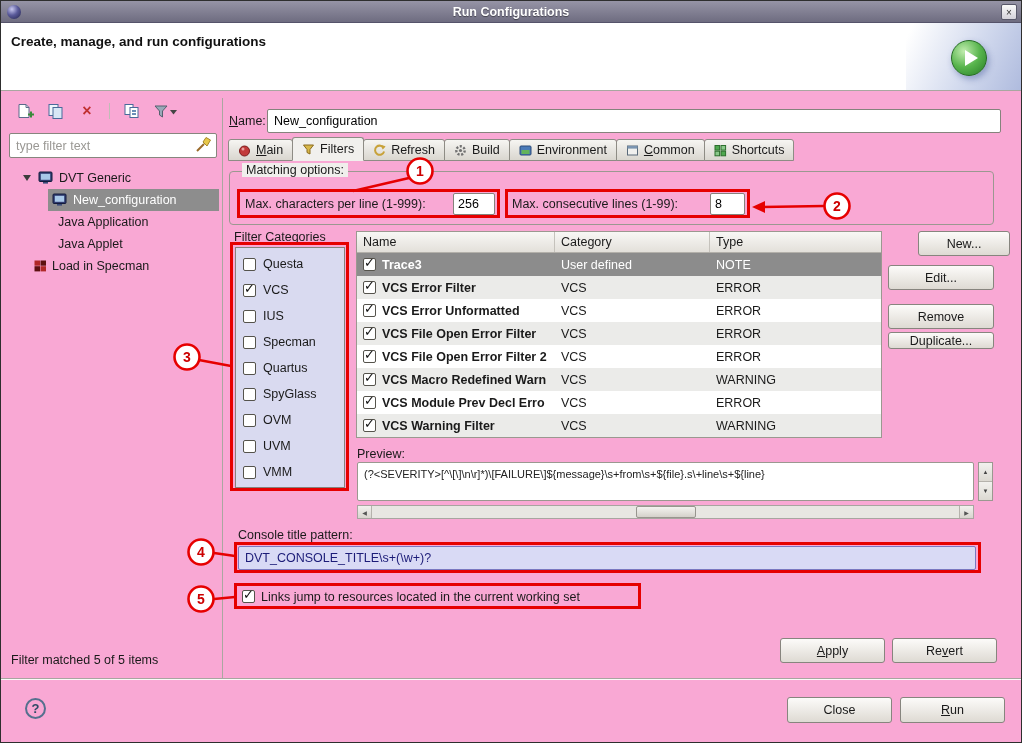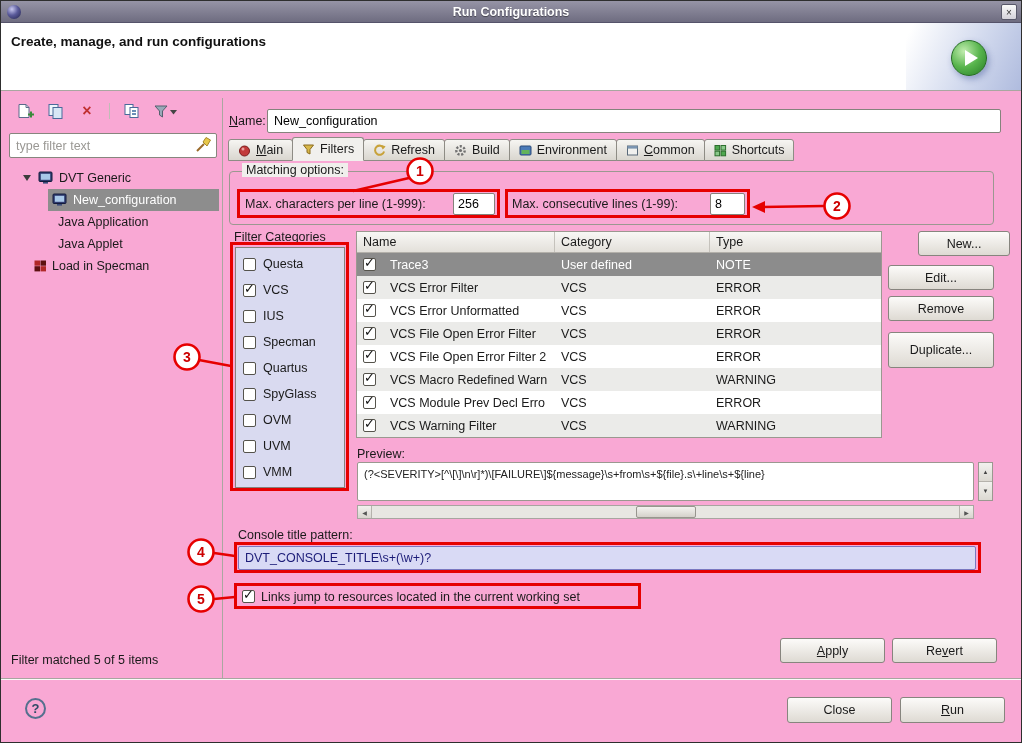--- a/index.html
+++ b/index.html
@@ -88,21 +88,21 @@
   
   .ftable { position:absolute; left:355px; top:230px; width:526px; height:207px;
     border:1px solid #9b9890; background:#fff; overflow:hidden; }
   .thead { display:flex; height:21px; background:linear-gradient(#f8f7f5,#e3e0da); border-bottom:1px solid #b3b0aa; }
   .th { padding:0 6px; border-right:1px solid #c5c2bc; display:flex; align-items:center; }
   .c0 { width:198px; } .c1 { width:155px; } .c2 { flex:1; border-right:none; }
   .trow { display:flex; height:23px; cursor:default; }
   .tbody .trow:nth-child(even) { background:#ebebe9; }
   .trow.selected { background:#8c8c8c; color:#fff; }
   .td { padding:0 6px; display:flex; align-items:center; overflow:hidden; white-space:nowrap; }
-  .td.c0 { gap:14px; }
+  .td.c0 { gap:6px;font-weight:bold; }
 
   
   .btn { position:absolute; background:linear-gradient(#fcfbf9,#dedad3); border:1px solid #87857e;
     border-radius:3px; font-size:12.5px; color:#1a1a1a; display:flex; align-items:center;
     justify-content:center; cursor:default; font-family:"Liberation Sans",sans-serif; }
 
   
   .preview { position:absolute; left:356px; top:461px; width:617px; height:39px; background:#fff;
     border:1px solid #9b9890; border-radius:2px; padding:5px 6px; font-size:11px; color:#222;
     overflow:hidden; white-space:nowrap; }
@@ -415,22 +415,22 @@
             <span>VCS Warning Filter</span>
           </div>
         <div class="td c1">VCS</div>
         <div class="td c2">WARNING</div>
       </div>
     </div>
   </div>
 
   <button class="btn" style="left:917px;top:230px;width:92px;height:25px">New...</button>
   <button class="btn" style="left:887px;top:264px;width:106px;height:25px">Edit...</button>
-  <button class="btn" style="left:887px;top:295px;width:106px;height:25px">Remove</button>
-  <button class="btn" style="left:887px;top:331px;width:106px;height:36px">Duplicate...</button>
+  <button class="btn" style="left:887px;top:303px;width:106px;height:25px">Remove</button>
+  <button class="btn" style="left:887px;top:331px;width:106px;height:17px">Duplicate...</button>
 
   <span class="lbl" style="left:356px;top:446px">Preview:</span>
   <div class="preview">(?&lt;SEVERITY&gt;[^\[\]\n\r]*)\[FAILURE\]${message}\s+from\s+${file}.s\+line\s+${line}</div>
   <div class="vspin">
     <div class="vspin-btn">
         <span>▲</span>
       </div>
     <div class="vspin-btn">
         <span>▼</span>
       </div>

